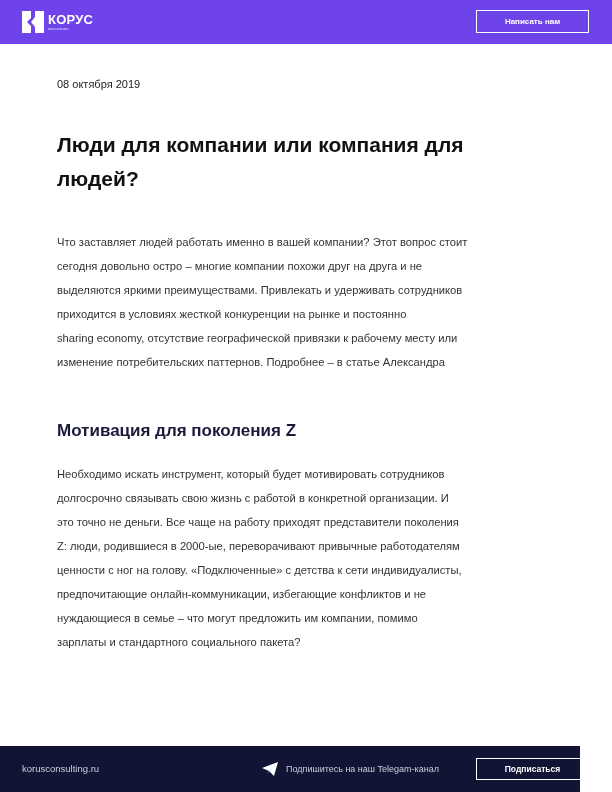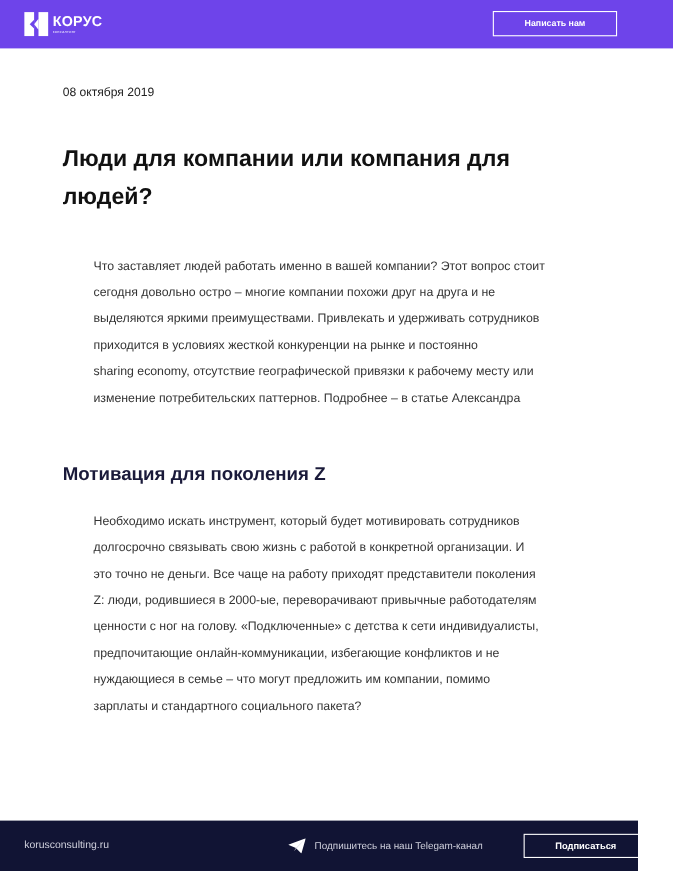--- a/index.html
+++ b/index.html
@@ -10,37 +10,37 @@
     position: absolute; left: 0; top: 0; width: 612px; height: 44px;
     background: #6e44ea;
   }
   .logo { position: absolute; left: 22px; top: 11px; height: 22px; display: flex; align-items: center; }
   .logo-mark { width: 22px; height: 22px; position: relative; }
   .logo-text { margin-left: 4px; display: flex; flex-direction: column; line-height: 1; }
   .logo-title { color: #ffffff; font-weight: bold; font-size: 13px; letter-spacing: 0.2px; }
   .logo-sub { color: #ffffff; font-size: 3.5px; letter-spacing: 0.3px; margin-top: 2px; opacity: 0.9; }
 
   .header-btn {
-    position: absolute; left: 448px; top: 10px; width: 113px; height: 23px;
+    position: absolute; left: 476px; top: 10px; width: 113px; height: 23px;
     border: 1px solid #ffffff; color: #ffffff; background: transparent;
     font-size: 8px; font-weight: bold; display: flex; align-items: center; justify-content: center;
     font-family: "Liberation Sans", sans-serif;
   }
 
   .date { position: absolute; left: 57px; top: 78px; font-size: 11px; color: #222; }
 
   .title {
     position: absolute; left: 57px; top: 128px; width: 520px;
     font-size: 21px; font-weight: bold; line-height: 34px; color: #111;
     font-family: "Liberation Sans", sans-serif;
   }
 
   .para {
     position: absolute; left: 57px; width: 510px;
-    font-size: 11.2px; line-height: 24px; color: #333; margin-left: 28px;
+    font-size: 11.2px; line-height: 24px; color: #333;
   }
   .para .line { display: block; white-space: nowrap; }
   .p1 { top: 230px; }
   .p2 { top: 462px; }
 
   .subtitle {
     position: absolute; left: 57px; top: 421px;
     font-size: 17px; font-weight: bold; color: #1a1a3a;
   }
 

